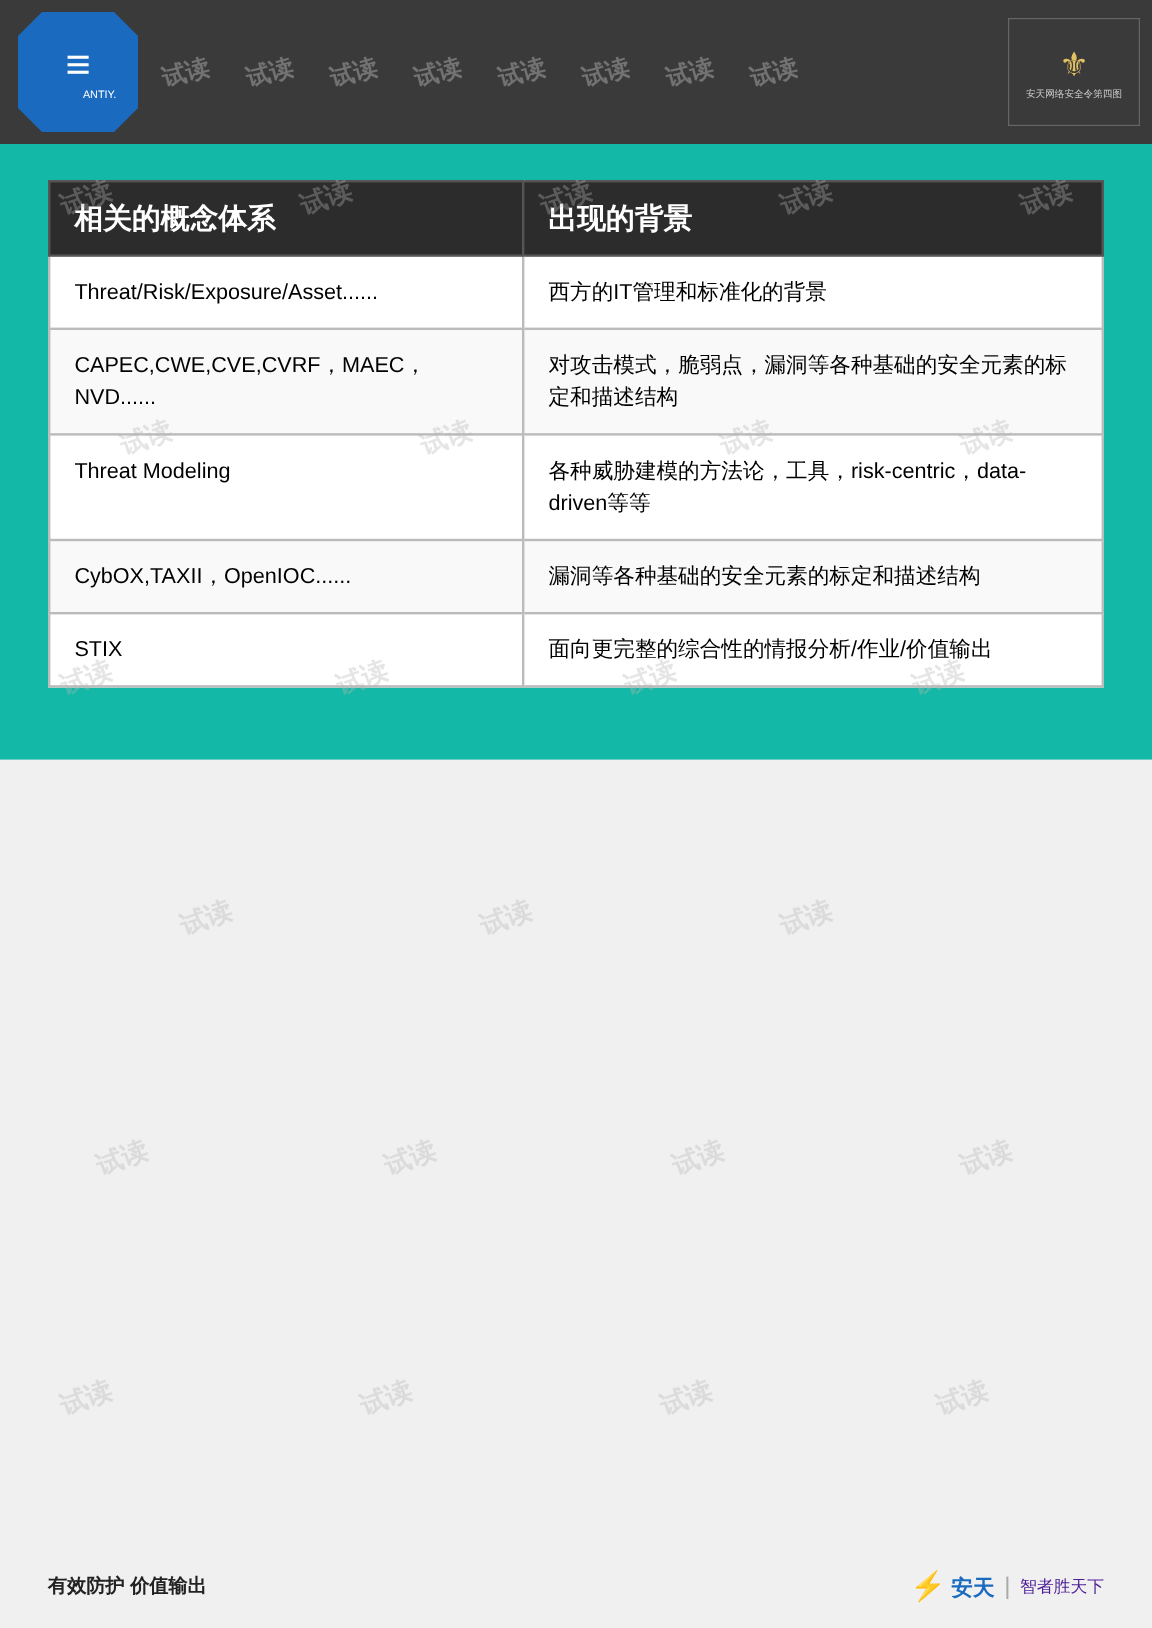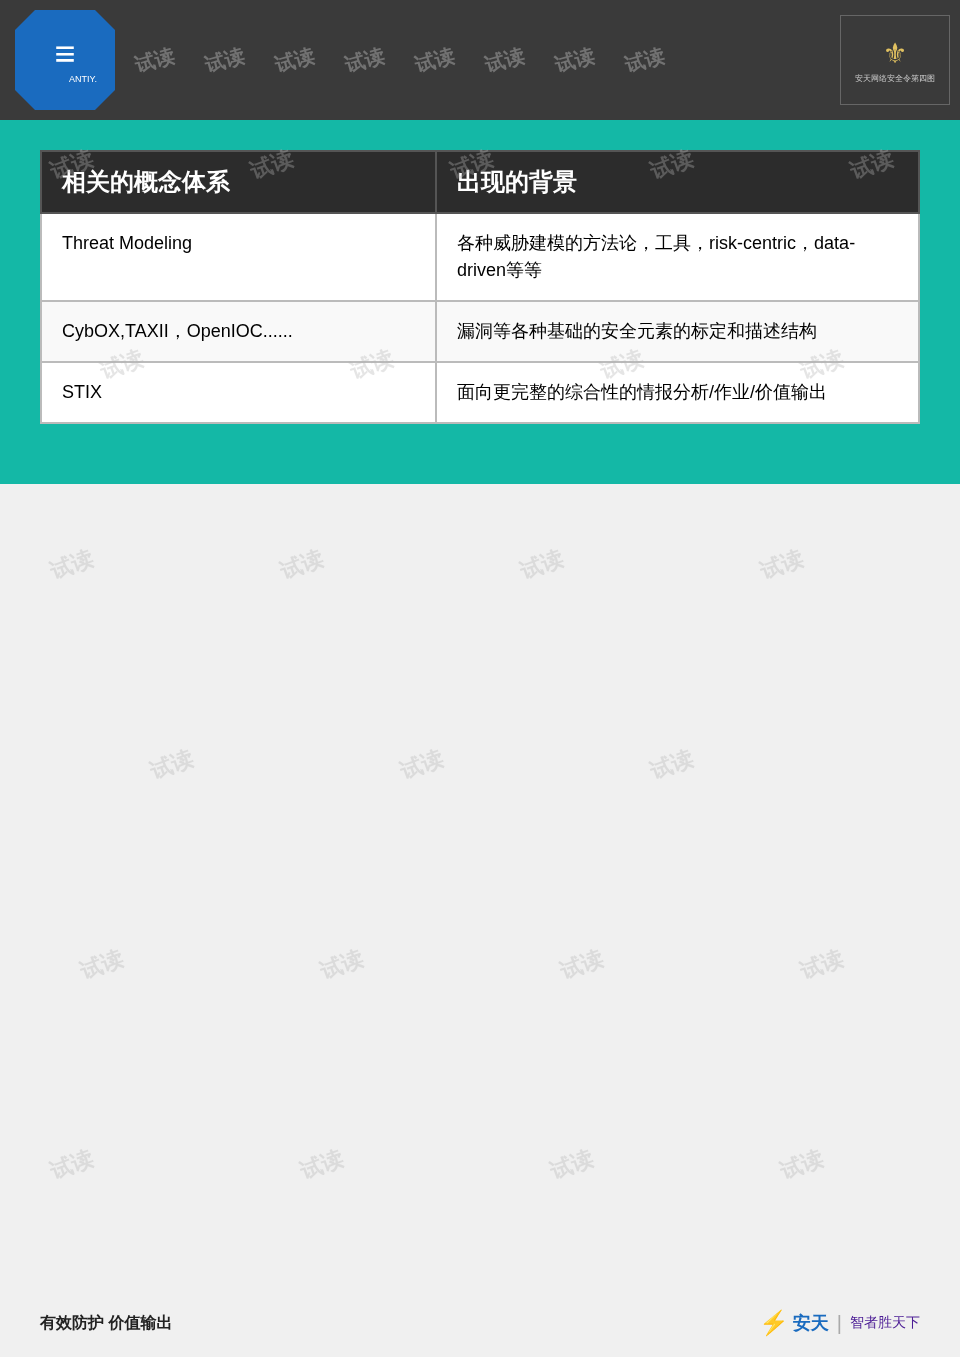--- a/index.html
+++ b/index.html
@@ -265,20 +265,28 @@
 
 <div class="main-content">
   <table class="info-table">
     <thead>
       <tr>
         <th class="col-left">相关的概念体系</th>
         <th class="col-right">出现的背景</th>
       </tr>
     </thead>
     <tbody id="table-body">
+    <tr>
+          <td class="col-left">Threat/Risk/Exposure/Asset......</td>
+          <td class="col-right">西方的IT管理和标准化的背景</td>
+        </tr>
+        <tr>
+          <td class="col-left">CAPEC,CWE,CVE,CVRF，MAEC，NVD......</td>
+          <td class="col-right">对攻击模式，脆弱点，漏洞等各种基础的安全元素的标定和描述结构</td>
+        </tr>
         <tr>
           <td class="col-left">Threat Modeling</td>
           <td class="col-right">各种威胁建模的方法论，工具，risk-centric，data-driven等等</td>
         </tr>
         <tr>
           <td class="col-left">CybOX,TAXII，OpenIOC......</td>
           <td class="col-right">漏洞等各种基础的安全元素的标定和描述结构</td>
         </tr>
         <tr>
           <td class="col-left">STIX</td>

